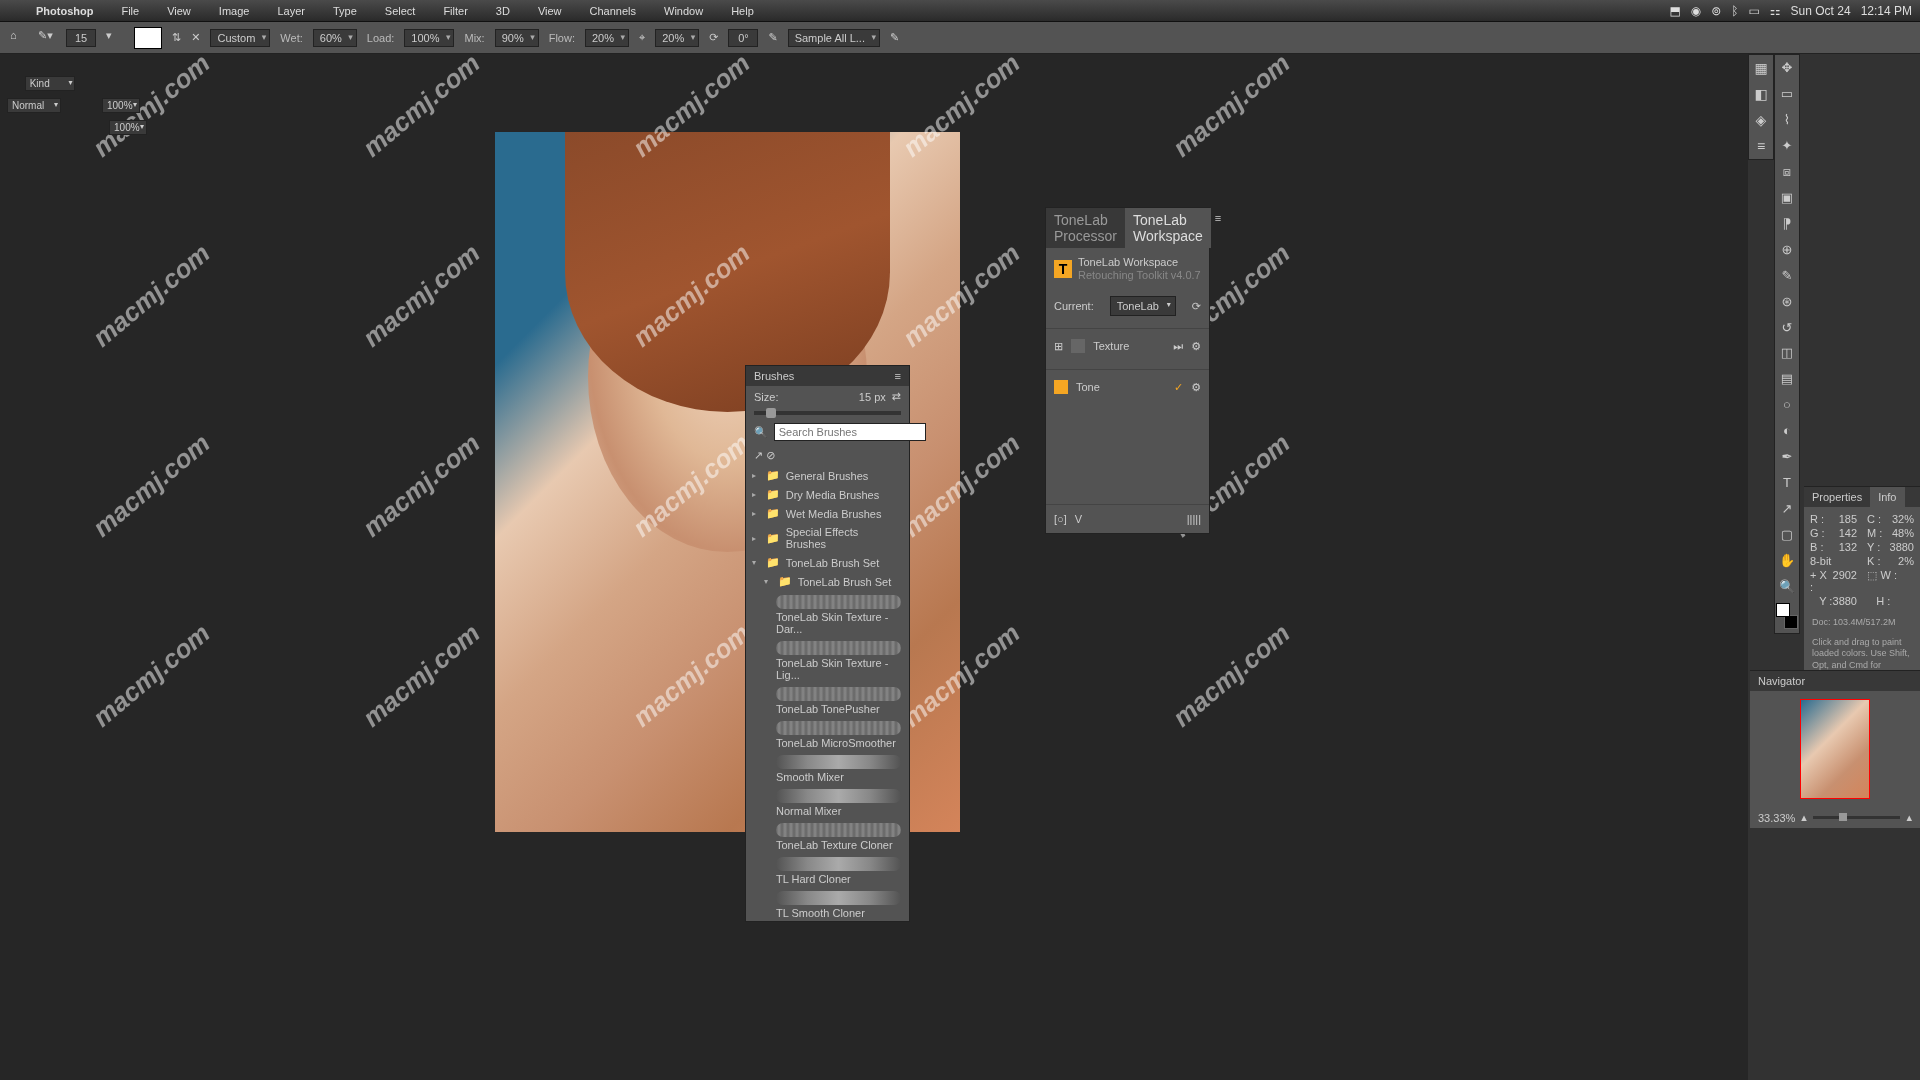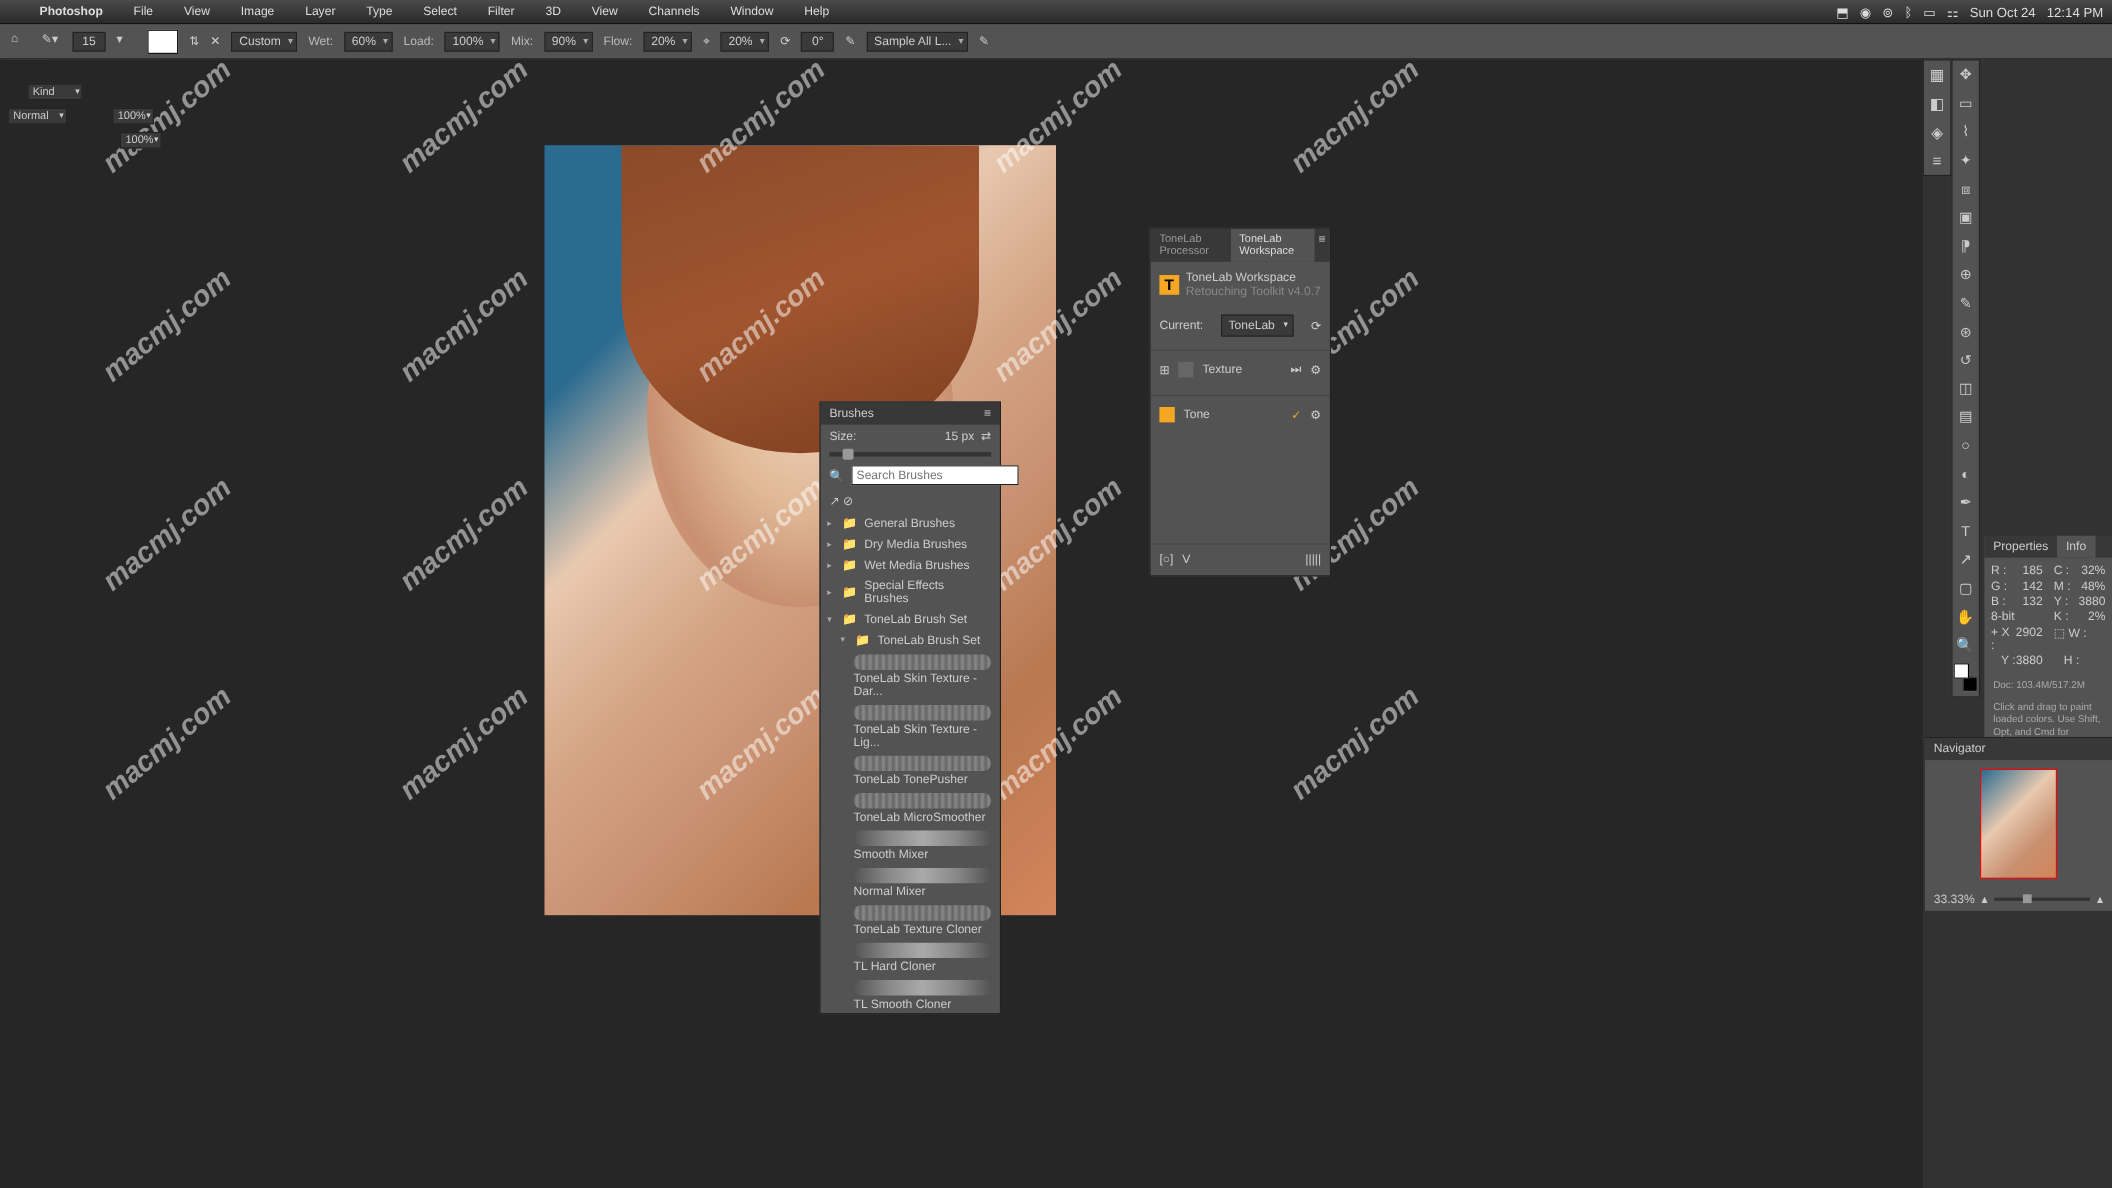--- a/index.html
+++ b/index.html
@@ -37,21 +37,21 @@
 .brushes input{flex:1;background:#ffffff;border:1px solid #222;padding:2px 4px;color:#888}
 .brushes .folder{padding:3px 8px 3px 20px;display:flex;align-items:center;gap:6px}
 .brushes .folder::before{content:"▸";position:absolute;margin-left:-14px;font-size:8px;color:#aaa}
 .brushes .folder.open::before{content:"▾"}
 .brushes .fico{color:#aaa}
 .brushes .brush{padding:2px 8px 2px 30px}
 .brushes .bprev{height:14px;background:linear-gradient(90deg,transparent,#888,#aaa,#888,transparent);margin:2px 0;border-radius:7px}
 .brushes .bprev.tex{background:repeating-linear-gradient(90deg,#666,#888 3px,#666 6px)}
 .tonelab{left:1045px;top:207px;width:165px}
 .tonelab .tltabs{display:flex;background:#383838}
-.tonelab .tltab{padding:4px 8px;font-size:10px;color:#999}
+.tonelab .tltab{padding:4px 8px;font-size:14px;color:#999}
 .tonelab .tltab.active{background:#535353;color:#ddd}
 .tonelab .logo{display:flex;gap:6px;padding:8px;align-items:center}
 .tonelab .logo .t{width:18px;height:18px;background:#f5a623;color:#000;font-weight:bold;text-align:center;line-height:18px;font-size:14px}
 .tonelab .logo .txt{font-size:9px;line-height:1.2}
 .tonelab .crow{display:flex;align-items:center;padding:6px 8px;gap:16px}
 .tonelab .drop{flex:1;background:#3a3a3a;border:1px solid #222;padding:3px 6px;position:relative}
 .tonelab .drop::after{content:"▾";position:absolute;right:4px;font-size:8px}
 .tonelab .mrow{display:flex;align-items:center;padding:10px 8px;gap:8px;border-top:1px solid #444;margin-top:6px}
 .tonelab .sq{width:14px;height:14px;background:#666}
 .tonelab .sq.y{background:#f5a623}

